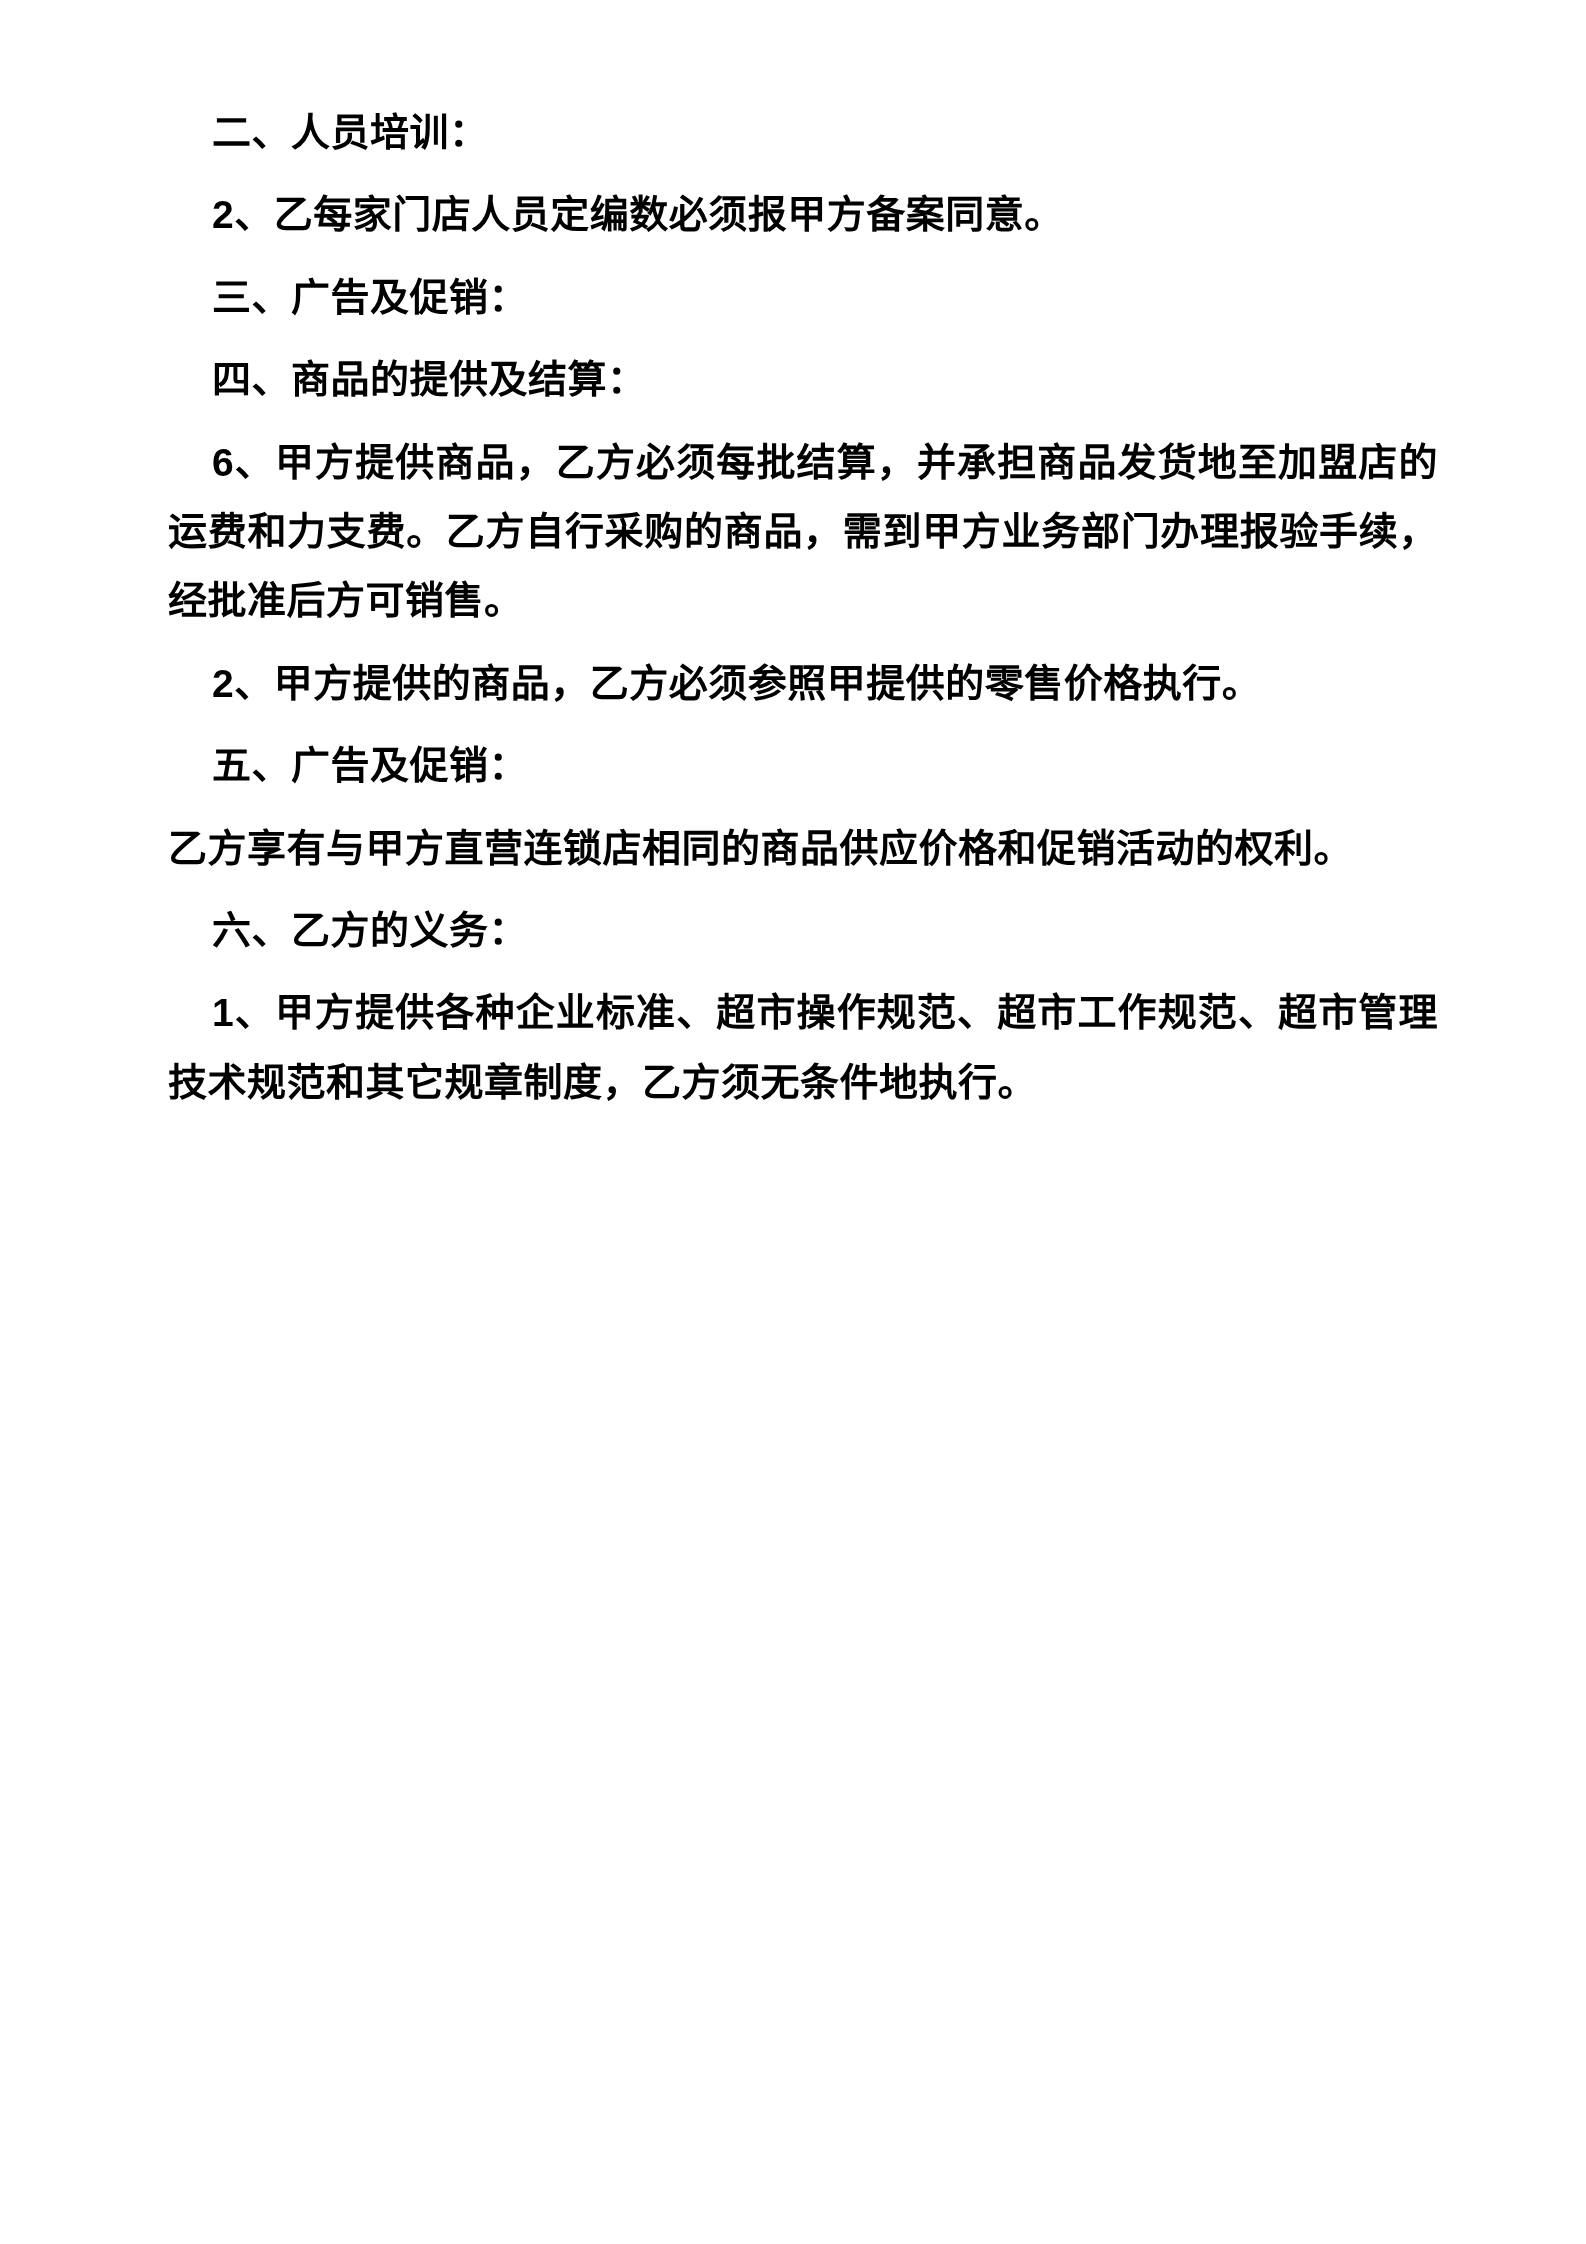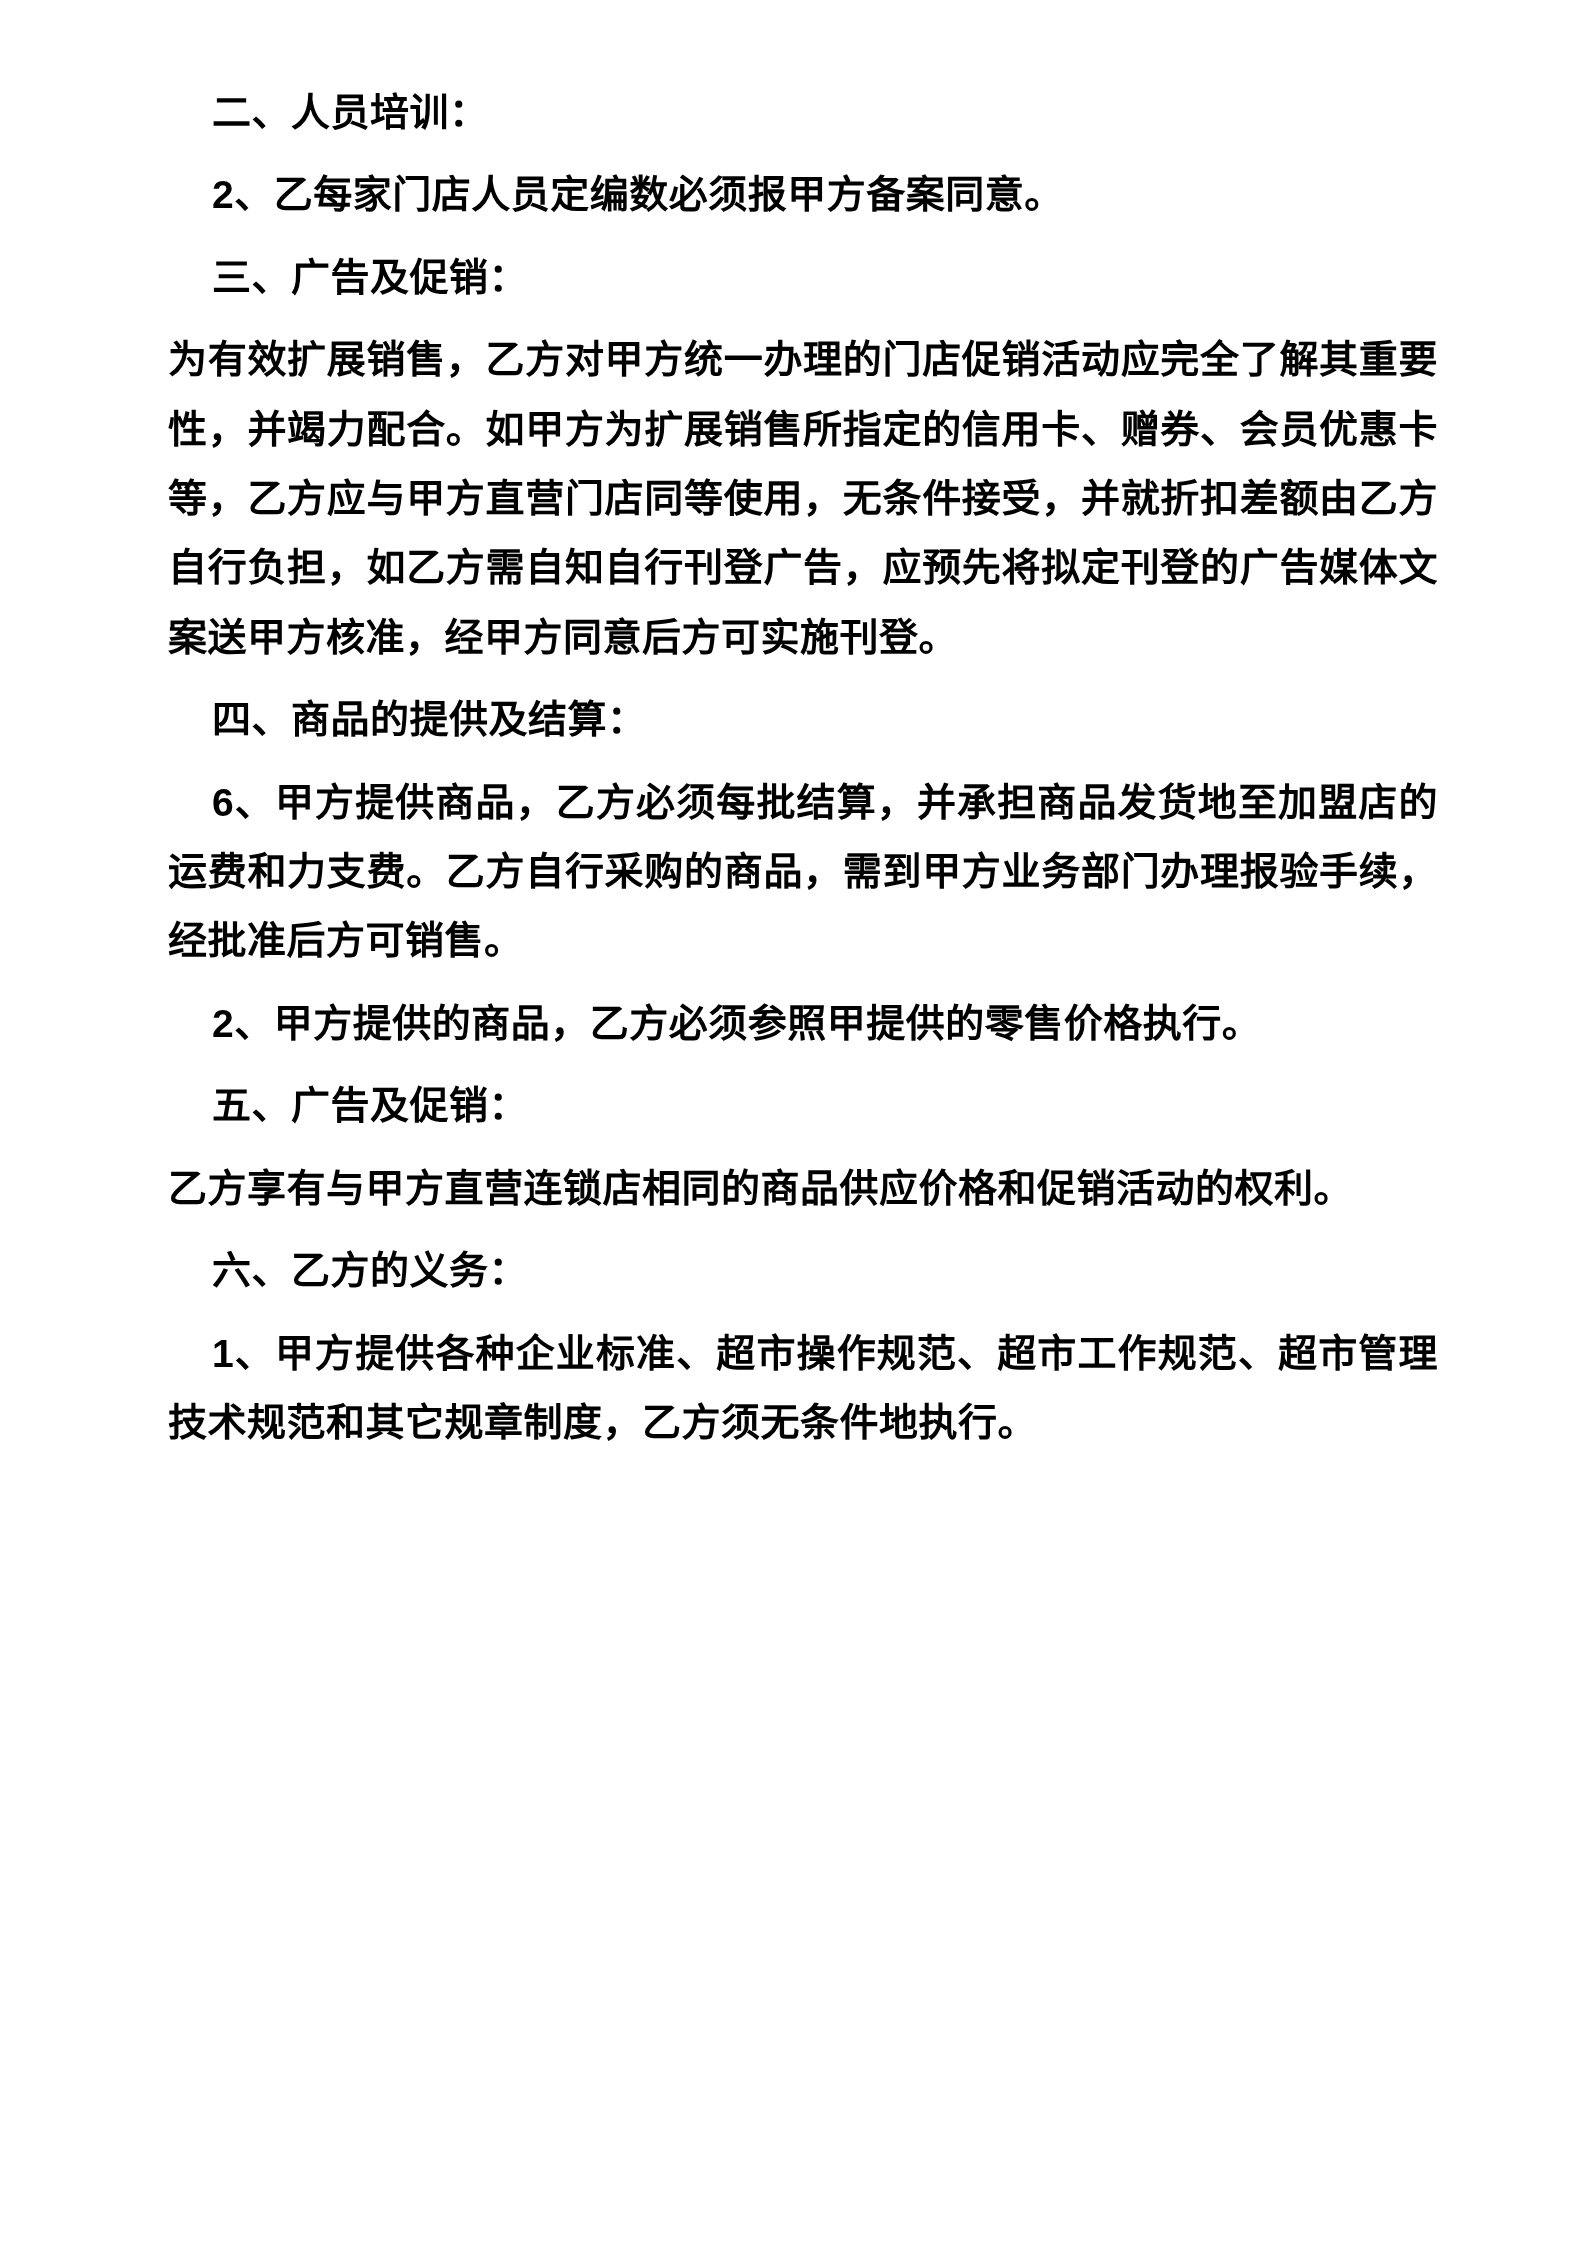--- a/index.html
+++ b/index.html
@@ -11,21 +11,21 @@
     width: 1586px;
     height: 2244px;
     font-family: "Liberation Sans", "DejaVu Sans", sans-serif;
     color: #000000;
     overflow: hidden;
   }
   .page {
     box-sizing: border-box;
     width: 1586px;
     height: 2244px;
-    padding: 78px 148px 120px 168px;
+    padding: 98px 148px 120px 168px;
     background: #ffffff;
   }
   .doc-body {
     font-size: 39px;
     line-height: 1.78;
     font-weight: 700;
     letter-spacing: 0.5px;
     text-align: justify;
     text-justify: inter-ideograph;
   }
@@ -49,21 +49,20 @@
 <div class="page">
   <div class="doc-body">
 
     <p class="para heading">二、人员培训：</p>
 
 
     <p class="para indent">2、乙每家门店人员定编数必须报甲方备案同意。</p>
 
     <p class="para heading">三、广告及促销：</p>
 
-    <p class="para noindent">为有效扩展销售，乙方对甲方统一办理的门店促销活动应完全了解其重要性，并竭力配合。如甲方为扩展销售所指定的信用卡、赠券、会员优惠卡等，乙方应与甲方直营门店同等使用，无条件接受，并就折扣差额由乙方自行负担，如乙方需自知自行刊登广告，应预先将拟定刊登的广告媒体文案送甲方核准，经甲方同意后方可实施刊登。</p>
 
     <p class="para heading">四、商品的提供及结算：</p>
 
     <p class="para indent">6、甲方提供商品，乙方必须每批结算，并承担商品发货地至加盟店的运费和力支费。乙方自行采购的商品，需到甲方业务部门办理报验手续，经批准后方可销售。</p>
 
     <p class="para indent">2、甲方提供的商品，乙方必须参照甲提供的零售价格执行。</p>
 
     <p class="para heading">五、广告及促销：</p>
 
     <p class="para noindent">乙方享有与甲方直营连锁店相同的商品供应价格和促销活动的权利。</p>

